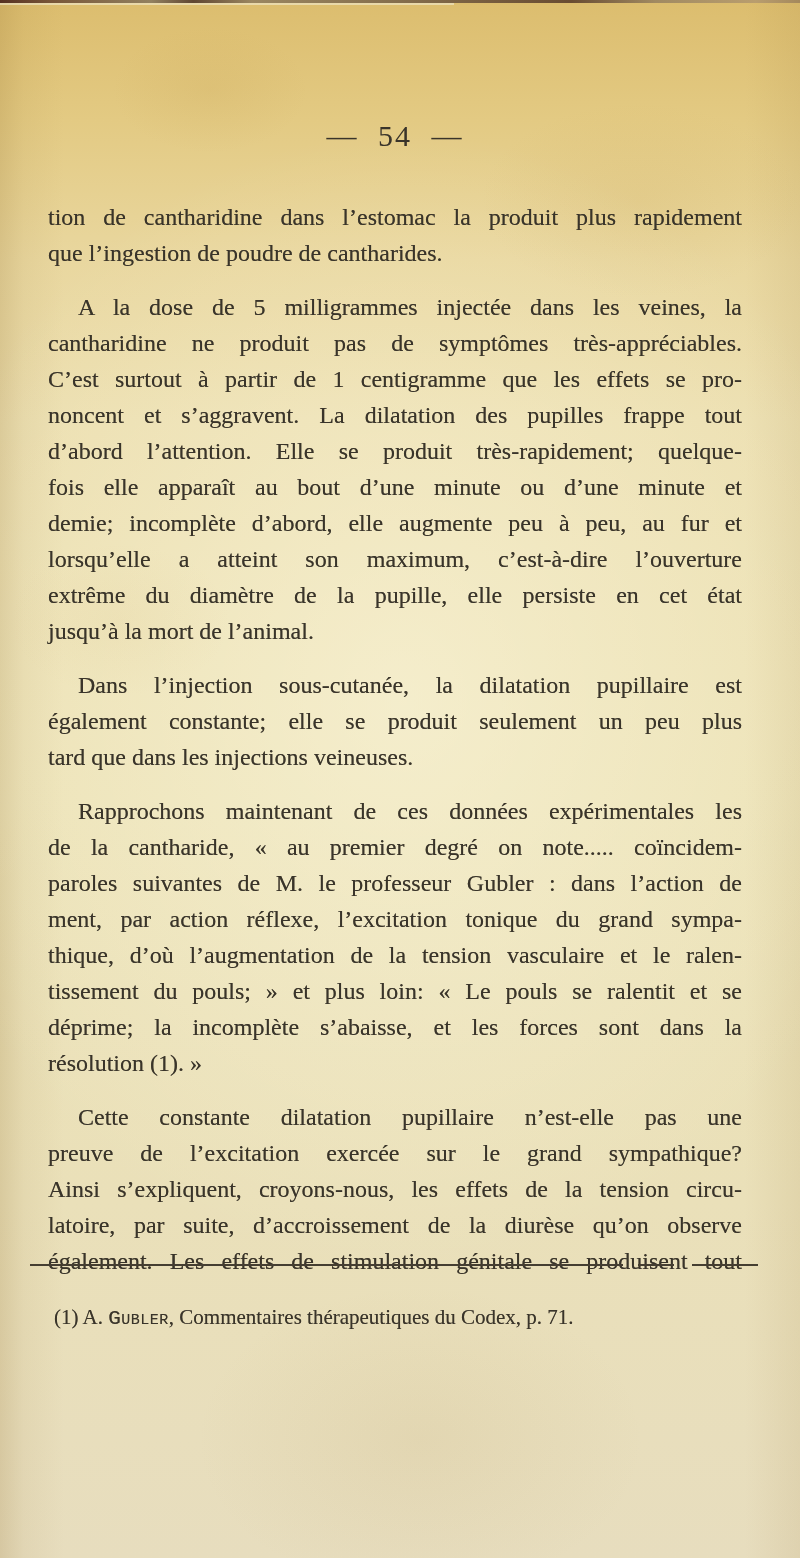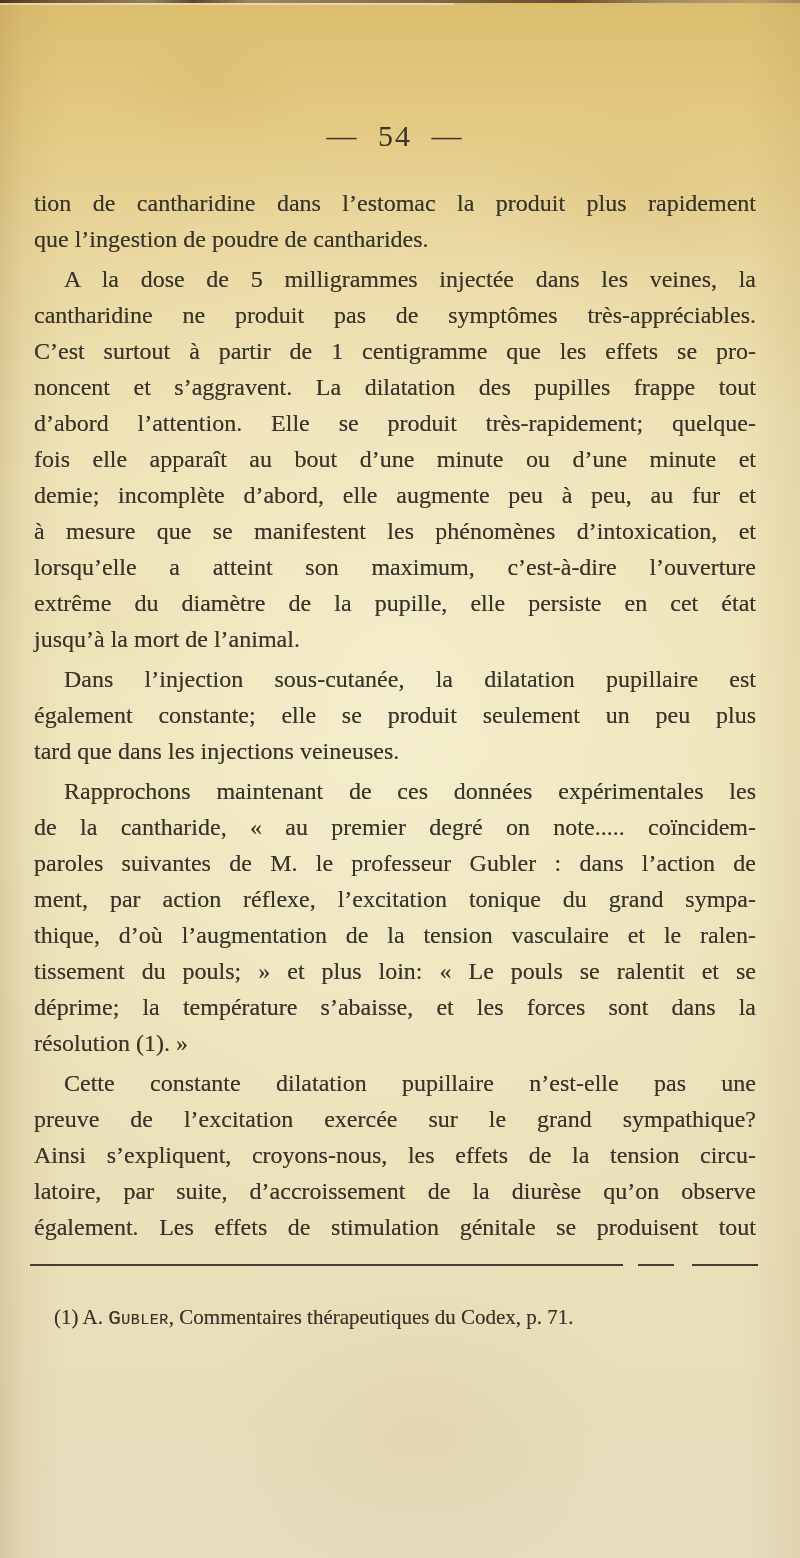--- a/index.html
+++ b/index.html
@@ -79,21 +79,21 @@
     text-align: center;
     font-size: 30px;
     letter-spacing: 2px;
     word-spacing: 10px;
   }
   .body-text {
     position: absolute;
     top: 181px;
     width: 100%;
   }
-  .para { margin: 4px; }
+  .para { margin: 18px; }
   .line {
     font-size: 24px;
     line-height: 36px;
     height: 36px;
     white-space: nowrap;
     text-align: justify;
     text-align-last: justify;
     text-shadow: 0 0 0.5px rgba(45,38,25,0.55);
   }
   .line.unjust { text-align-last: left; white-space: normal; font-family: Liberation Serif, serif; }
@@ -136,38 +136,37 @@
           <div class="line unjust">que l’ingestion de poudre de cantharides.</div>
         </div>
         <div class="para">
           <div class="line indent">A la dose de 5 milligrammes injectée dans les veines, la</div>
           <div class="line">cantharidine ne produit pas de symptômes très-appréciables.</div>
           <div class="line">C’est surtout à partir de 1 centigramme que les effets se pro-</div>
           <div class="line">noncent et s’aggravent. La dilatation des pupilles frappe tout</div>
           <div class="line">d’abord l’attention. Elle se produit très-rapidement; quelque-</div>
           <div class="line">fois elle apparaît au bout d’une minute ou d’une minute et</div>
           <div class="line">demie; incomplète d’abord, elle augmente peu à peu, au fur et</div>
-          <div class="line">à mesure que se manifestent les phénomènes d’intoxication, et</div>
           <div class="line">lorsqu’elle a atteint son maximum, c’est-à-dire l’ouverture</div>
           <div class="line">extrême du diamètre de la pupille, elle persiste en cet état</div>
           <div class="line unjust">jusqu’à la mort de l’animal.</div>
         </div>
         <div class="para">
           <div class="line indent">Dans l’injection sous-cutanée, la dilatation pupillaire est</div>
           <div class="line">également constante; elle se produit seulement un peu plus</div>
           <div class="line unjust">tard que dans les injections veineuses.</div>
         </div>
         <div class="para">
           <div class="line indent">Rapprochons maintenant de ces données expérimentales les</div>
           <div class="line">de la cantharide, « au premier degré on note..... coïncidem-</div>
           <div class="line">paroles suivantes de M. le professeur Gubler : dans l’action de</div>
           <div class="line">ment, par action réflexe, l’excitation tonique du grand sympa-</div>
           <div class="line">thique, d’où l’augmentation de la tension vasculaire et le ralen-</div>
           <div class="line">tissement du pouls; » et plus loin: « Le pouls se ralentit et se</div>
-          <div class="line">déprime; la température s’abaisse, et les forces sont dans la</div>
+          <div class="line">déprime; la incomplète s’abaisse, et les forces sont dans la</div>
           <div class="line unjust">résolution (1). »</div>
         </div>
         <div class="para">
           <div class="line indent">Cette constante dilatation pupillaire n’est-elle pas une</div>
           <div class="line">preuve de l’excitation exercée sur le grand sympathique?</div>
           <div class="line">Ainsi s’expliquent, croyons-nous, les effets de la tension circu-</div>
           <div class="line">latoire, par suite, d’accroissement de la diurèse qu’on observe</div>
           <div class="line">également. Les effets de stimulation génitale se produisent tout</div>
         </div>
       </div>

